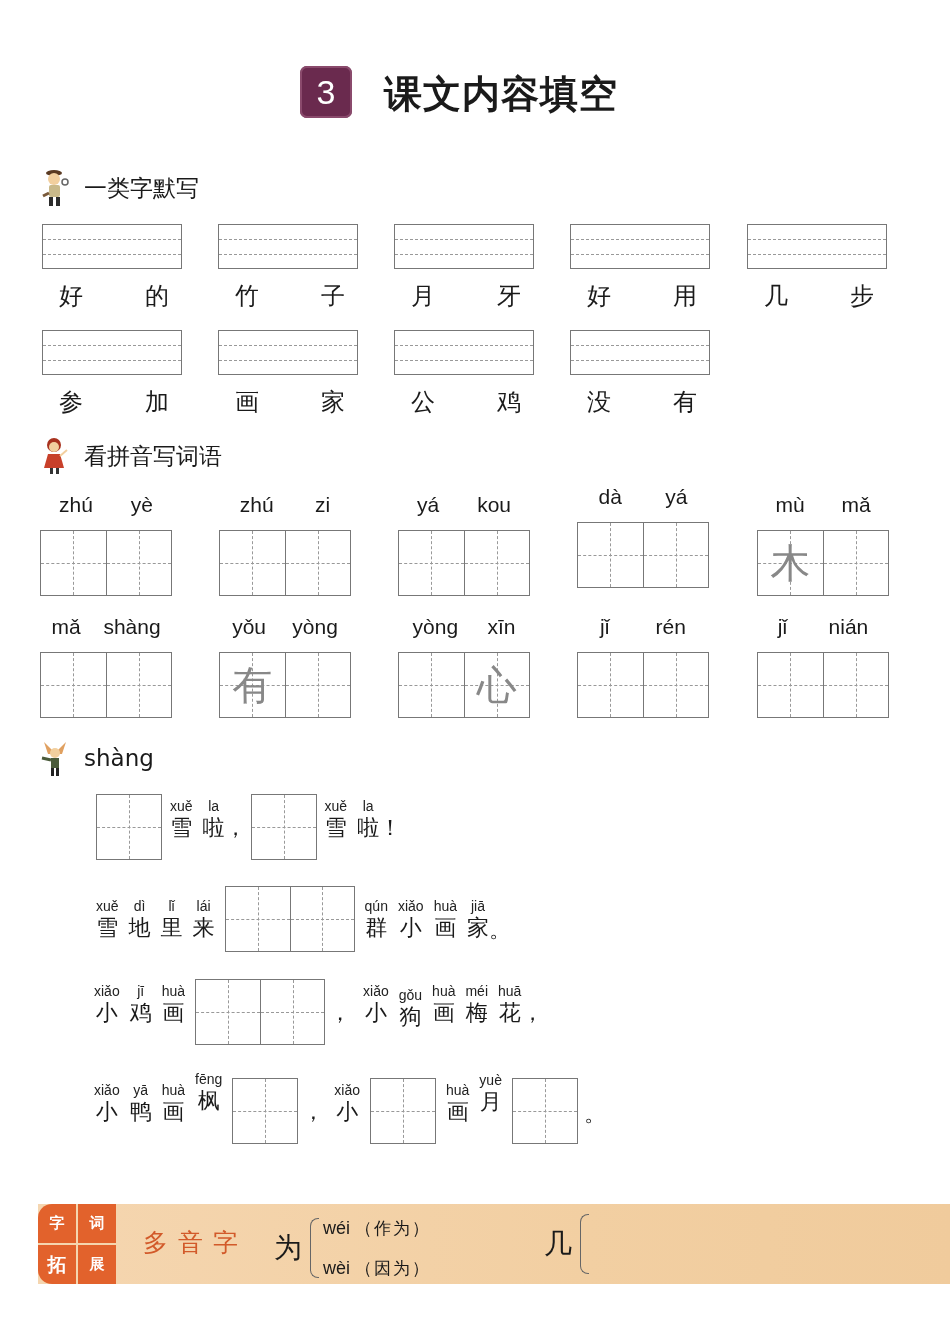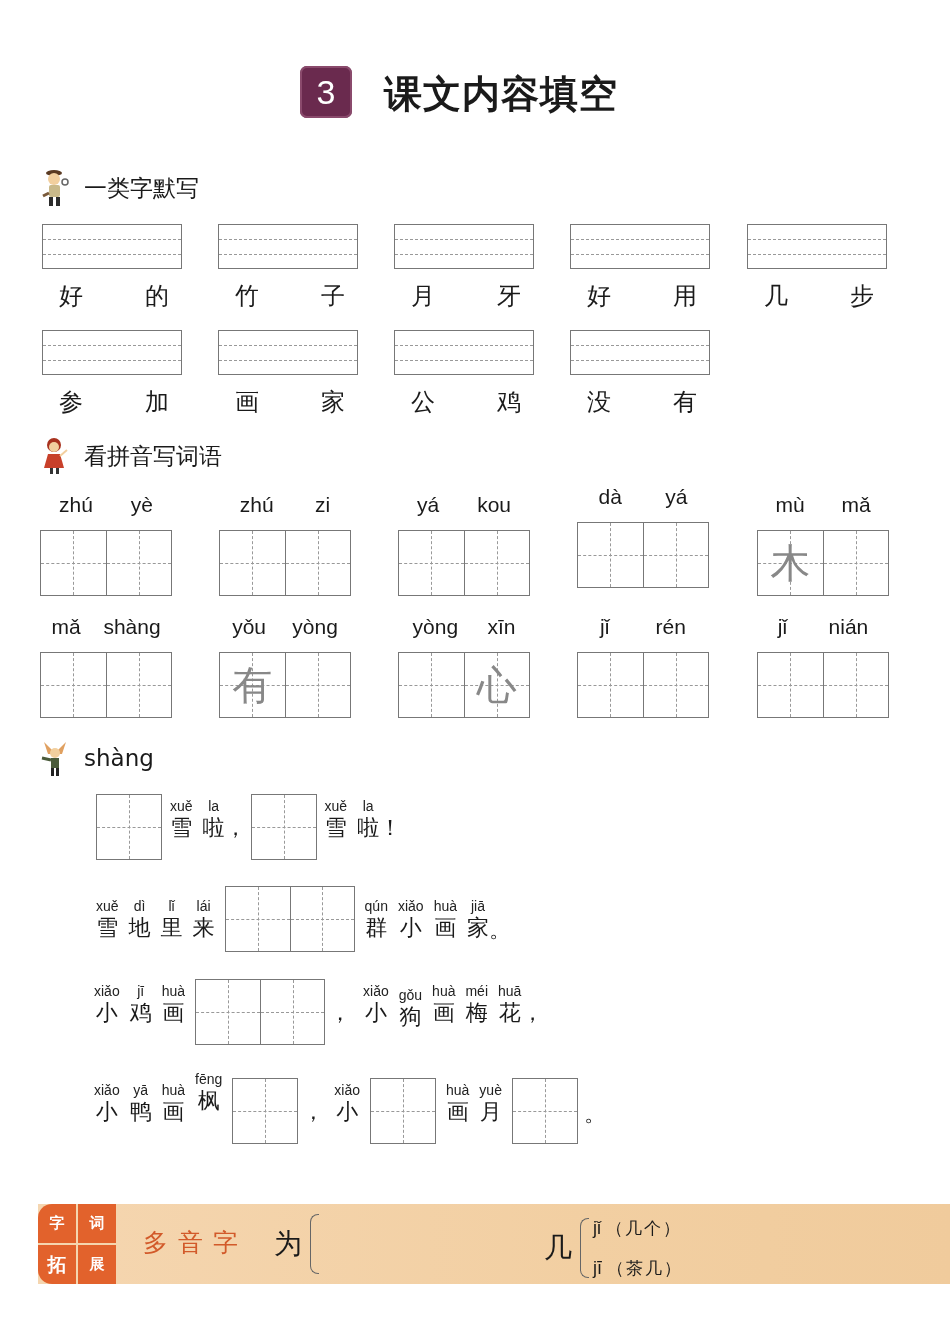--- a/index.html
+++ b/index.html
@@ -449,21 +449,21 @@
       <span class="py">xiǎo</span>
       <span class="hz">小</span>
     </div>
   <div class="sgrid" style="margin-right:10px;">
       <div class="cell big"></div>
     </div>
   <div class="word" style="margin-bottom:18px;">
       <span class="py">huà</span>
       <span class="hz">画</span>
     </div>
-  <div class="word" style="margin-bottom:18px;">
+  <div class="word" style="margin-bottom:28px;">
       <span class="py">yuè</span>
       <span class="hz">月</span>
     </div>
   <div class="sgrid" style="margin-right:6px;">
       <div class="cell big"></div>
     </div>
   <span class="punc" style="margin-bottom:16px;">。</span>
 </div>
 
 <div class="abs band">
@@ -471,23 +471,23 @@
     <div class="tile" style="left:0; top:0;">字</div>
     <div class="tile" style="left:40px; top:0;">词</div>
     <div class="tile big" style="left:0; top:41px;">拓</div>
     <div class="tile" style="left:40px; top:41px;">展</div>
   </div>
   <div class="abs band-label">多音字</div>
 
   <div class="abs" style="left:236px; top:10px; display:flex; align-items:center;">
     <span class="poly-char" style="margin-right:8px;">为</span>
     <div class="brace"></div>
+    <div style="margin-left:4px;">
+      <div class="reading"><span>wéi</span> <span class="ex">（作为）</span></div>
+      <div class="reading" style="margin-top:12px;"><span>wèi</span> <span class="ex">（因为）</span></div>
+    </div>
   </div>
 
   <div class="abs" style="left:506px; top:10px; display:flex; align-items:center;">
     <span class="poly-char" style="margin-right:8px;">几</span>
     <div class="brace"></div>
-    <div style="margin-left:4px;">
-      <div class="reading"><span>jǐ</span> <span class="ex">（几个）</span></div>
-      <div class="reading" style="margin-top:12px;"><span>jī</span> <span class="ex">（茶几）</span></div>
-    </div>
   </div>
 </div>
 
 </body></html>

